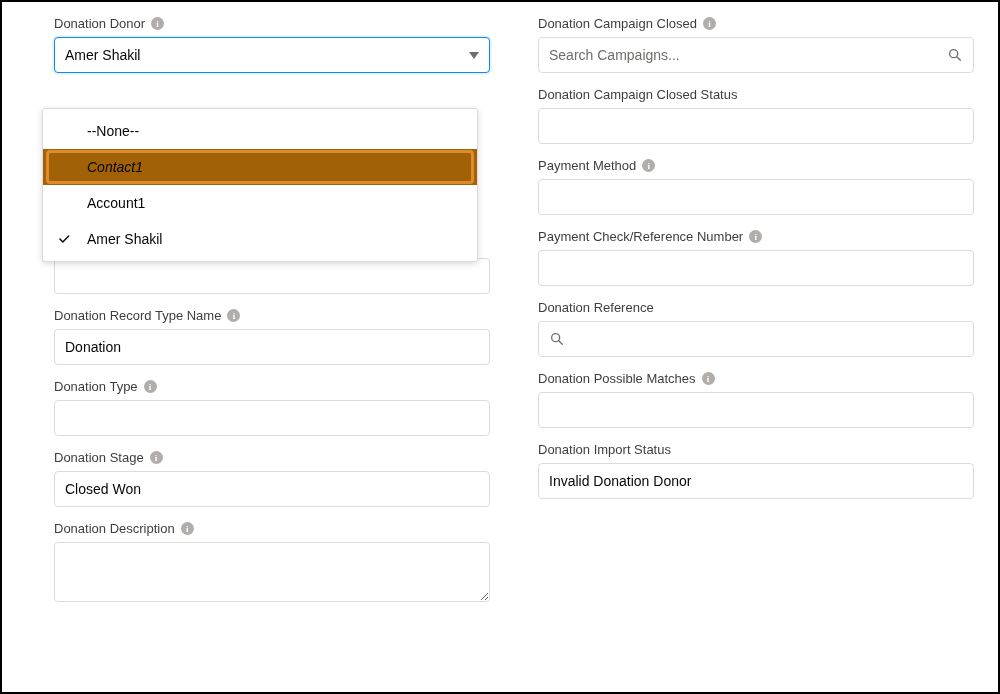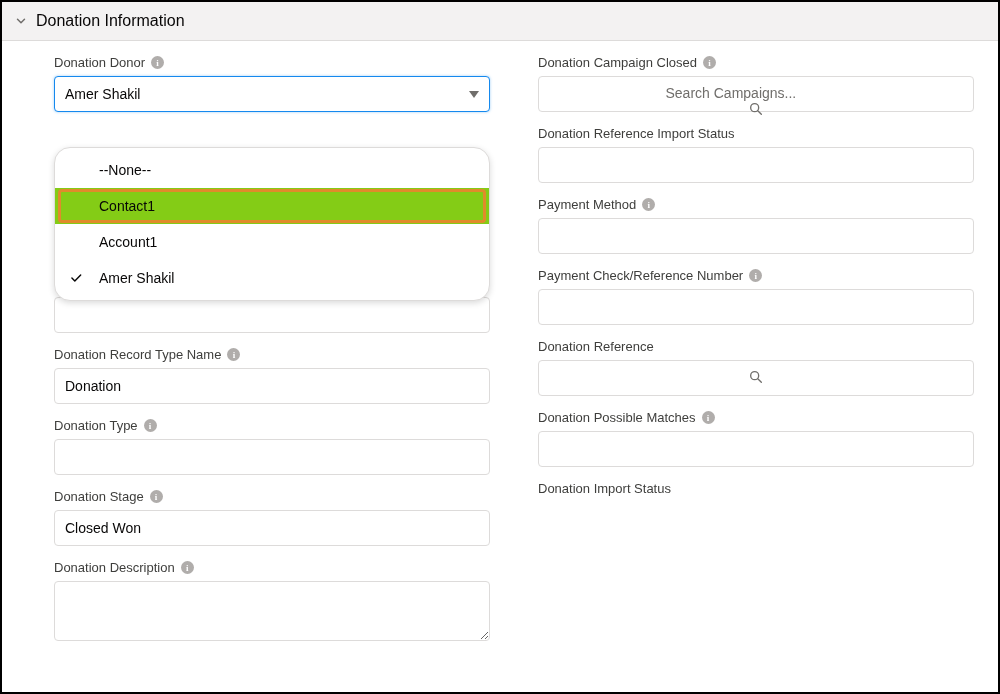--- a/index.html
+++ b/index.html
@@ -80,51 +80,52 @@
     box-shadow: 0 0 3px rgba(21,137,238,0.4);
   }
   .select-box.focused { border-color:#1589ee; }
   .caret {
     width:0;height:0;
     border-left:5px solid transparent;
     border-right:5px solid transparent;
     border-top:7px solid #706e6b;
   }
   .lookup {
-    display:flex;align-items:center;justify-content:space-between;flex-direction:column;
+    display:flex;align-items:center;justify-content:space-between;
   }
   .lookup input {
     border:none; outline:none; flex:1; font-size:14px; color:#3e3e3c; background:transparent;
   }
   .lookup input::placeholder { color:#706e6b; }
   .search-icon {
     width:16px;height:16px;
     display:inline-flex;
   }
   .dropdown {
     position: absolute;
     top: 106px;
-    left: 24px;
+    left: 12px;
     width: calc(50% - 48px);
     background: #fff;
     border: 1px solid #dddbda;
-    border-radius: 16px;
+    border-radius: 3px;
     box-shadow: 0 2px 6px rgba(0,0,0,0.15);
     z-index: 10;
     padding: 4px 0;
   }
   .dropdown-item {
     padding: 10px 14px 10px 44px;
     font-size: 14px;
     color: #080707;
     cursor:pointer;
     position:relative;
   }
   .dropdown-item.highlighted {
-    background:#84cc16;
+    background:#a16207;
+    font-style:italic;
   }
   .dropdown-item.highlighted::before{
     content:"";
     position:absolute;
     left:3px;right:3px;top:1px;bottom:1px;
     border:3px solid #e08b2b;
     border-radius:4px;
     pointer-events:none;
   }
   .dropdown-item.selected .check {
@@ -132,28 +133,20 @@
     width:14px;height:14px;
   }
   .spacer-under-dropdown {
     height: 160px;
   }
 </style>
 </head>
 <body>
 
 <div class="container">
-  <div class="section-header">
-    <span class="chevron">
-      <svg viewBox="0 0 24 24" width="14" height="14">
-          <path d="M6 9l6 6 6-6" stroke="#706e6b" stroke-width="2.5" fill="none" stroke-linecap="round" stroke-linejoin="round"></path>
-        </svg>
-    </span>
-    <span class="section-title">Donation Information</span>
-  </div>
 
   <div class="form-body">
 
     <div class="col">
 
       <div class="field">
         <div class="field-label">
           <span>Donation Donor</span>
           <span class="info-icon">i</span>
         </div>
@@ -220,21 +213,21 @@
             <svg viewBox="0 0 24 24" width="16" height="16">
                 <circle cx="10" cy="10" r="6" stroke="#706e6b" stroke-width="2" fill="none"></circle>
                 <line x1="15" y1="15" x2="20" y2="20" stroke="#706e6b" stroke-width="2" stroke-linecap="round"></line>
               </svg>
           </span>
         </div>
       </div>
 
       <div class="field">
         <div class="field-label">
-          <span>Donation Reference Import Status</span>
+          <span>Donation Campaign Closed Status</span>
         </div>
         <input class="input" value="" style="">
       </div>
 
       <div class="field">
         <div class="field-label">
           <span>Payment Method</span>
           <span class="info-icon">i</span>
         </div>
         <input class="input" value="" style="">
@@ -267,20 +260,21 @@
           <span>Donation Possible Matches</span>
           <span class="info-icon">i</span>
         </div>
         <input class="input" value="" style="">
       </div>
 
       <div class="field">
         <div class="field-label">
           <span>Donation Import Status</span>
         </div>
+        <input class="input" value="Invalid Donation Donor" style="">
       </div>
     </div>
 
     <div class="dropdown">
       <div class="dropdown-item">
         <span>--None--</span>
       </div>
       <div class="dropdown-item highlighted">
         <span>Contact1</span>
       </div>

